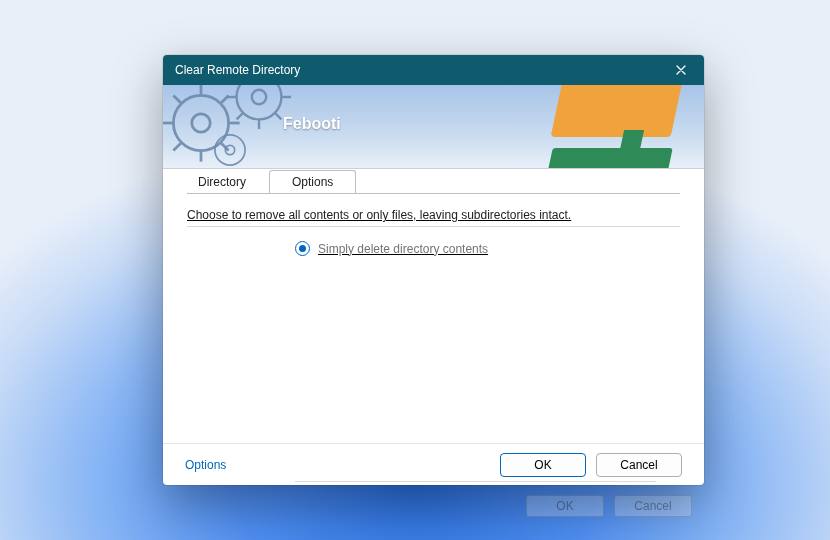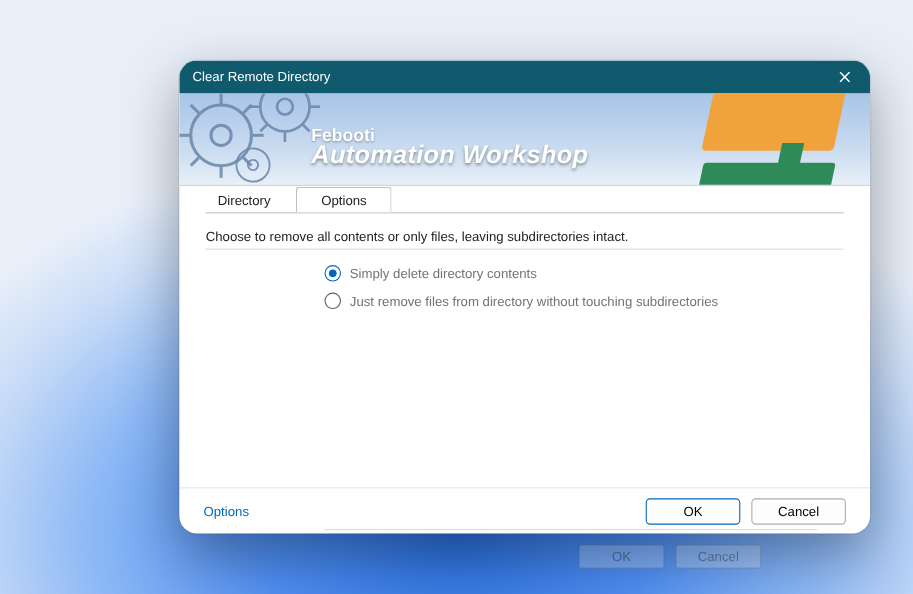--- a/index.html
+++ b/index.html
@@ -11,22 +11,22 @@
     position: relative;
   }
   
   .ghost-btn {
     position: absolute; border: 1px solid rgba(0,0,0,0.15); background: rgba(255,255,255,0.25);
     border-radius: 3px; width: 78px; height: 22px; font-size: 12px; color: rgba(0,0,0,0.35);
     display: flex; align-items: center; justify-content: center;
     filter: blur(0.4px);
   }
   .dialog {
-    position: absolute; left: 163px; top: 55px; width: 628px; height: 430px;
-    background: #ffffff; border-radius: 16px; overflow: hidden;
+    position: absolute; left: 163px; top: 55px; width: 541px; height: 430px;
+    background: #ffffff; border-radius: 4px; overflow: hidden;
     box-shadow: 0 18px 50px rgba(0,0,0,0.35), 0 0 0 1px rgba(0,0,0,0.08);
   }
   .titlebar {
     height: 30px; background: #0f5a6c; color: #fff; display: flex; align-items: center;
     padding: 0 8px 0 12px; justify-content: space-between;
   }
   .titlebar .title { font-size: 12px; }
   .titlebar .close {
     width: 30px; height: 22px; display: flex; align-items: center; justify-content: center;
     border-radius: 3px; cursor: pointer;
@@ -67,21 +67,21 @@
     border: 1px solid transparent; border-bottom: none; position: relative; top: 1px;
     background: transparent;
   }
   .tab.active {
     border-color: #bfbfbf; background: #fff; border-top-left-radius: 3px; border-top-right-radius: 3px;
     z-index: 2;
   }
   .tab-underline {
     height: 1px; background: #bfbfbf; margin: 0 24px;
   }
-  .content { padding: 8px 24px 0 24px; }
+  .content { padding: 8px 24px 0 24px; text-decoration: underline; }
   .desc { font-size: 12px; color: #222; margin: 6px 0 4px 0; }
   .hr { height: 1px; background: #d9d9d9; margin: 4px 0 14px 0; }
   .radio-group { margin-left: 108px; display: flex; flex-direction: column; gap: 10px; }
   .radio-row { display: flex; align-items: center; gap: 8px; cursor: pointer; }
   .radio {
     width: 15px; height: 15px; border: 1.5px solid #666; border-radius: 50%;
     display: flex; align-items: center; justify-content: center; flex-shrink: 0; background:#fff;
   }
   .radio.checked { border-color: #0067c0; }
   .radio.checked::after { content: ""; width: 7px; height: 7px; background: #0067c0; border-radius: 50%; }
@@ -152,42 +152,37 @@
           </g>
       </svg>
       <svg class="gear" style="left:38px; top:36px; width:58px; height:58px;" viewBox="0 0 100 100">
         <circle cx="50" cy="50" r="26" stroke-width="3"></circle>
           <circle cx="50" cy="50" r="8" stroke-width="3"></circle>
       </svg>
       <div class="orange-shape"></div>
       <div class="green-tab"></div>
       <div class="green-shape"></div>
       <div class="brand-sub">Febooti</div>
-      <div class="brand-main">Automation Workshop</div>
     </div>
 
     <div class="tabs">
       <div class="tab">Directory</div>
       <div class="tab active">Options</div>
     </div>
     <div class="tab-underline"></div>
 
     <div class="content">
       <div class="desc">Choose to remove all contents or only files, leaving subdirectories intact.</div>
       <div class="hr"></div>
 
       <div class="mid-flex">
         <div class="radio-group">
           <div class="radio-row">
             <div class="radio checked"></div>
             <div class="radio-label">Simply delete directory contents</div>
-          </div>
-          <div class="radio-row">
-            <div class="radio"></div>
-            <div class="radio-label">Just remove files from directory without touching subdirectories</div>
           </div>
         </div>
         <div class="spacer"></div>
       </div>
     </div>
 
     <div class="lower-sep-wrap">
         <div class="lower-sep"></div>
       </div>
 

